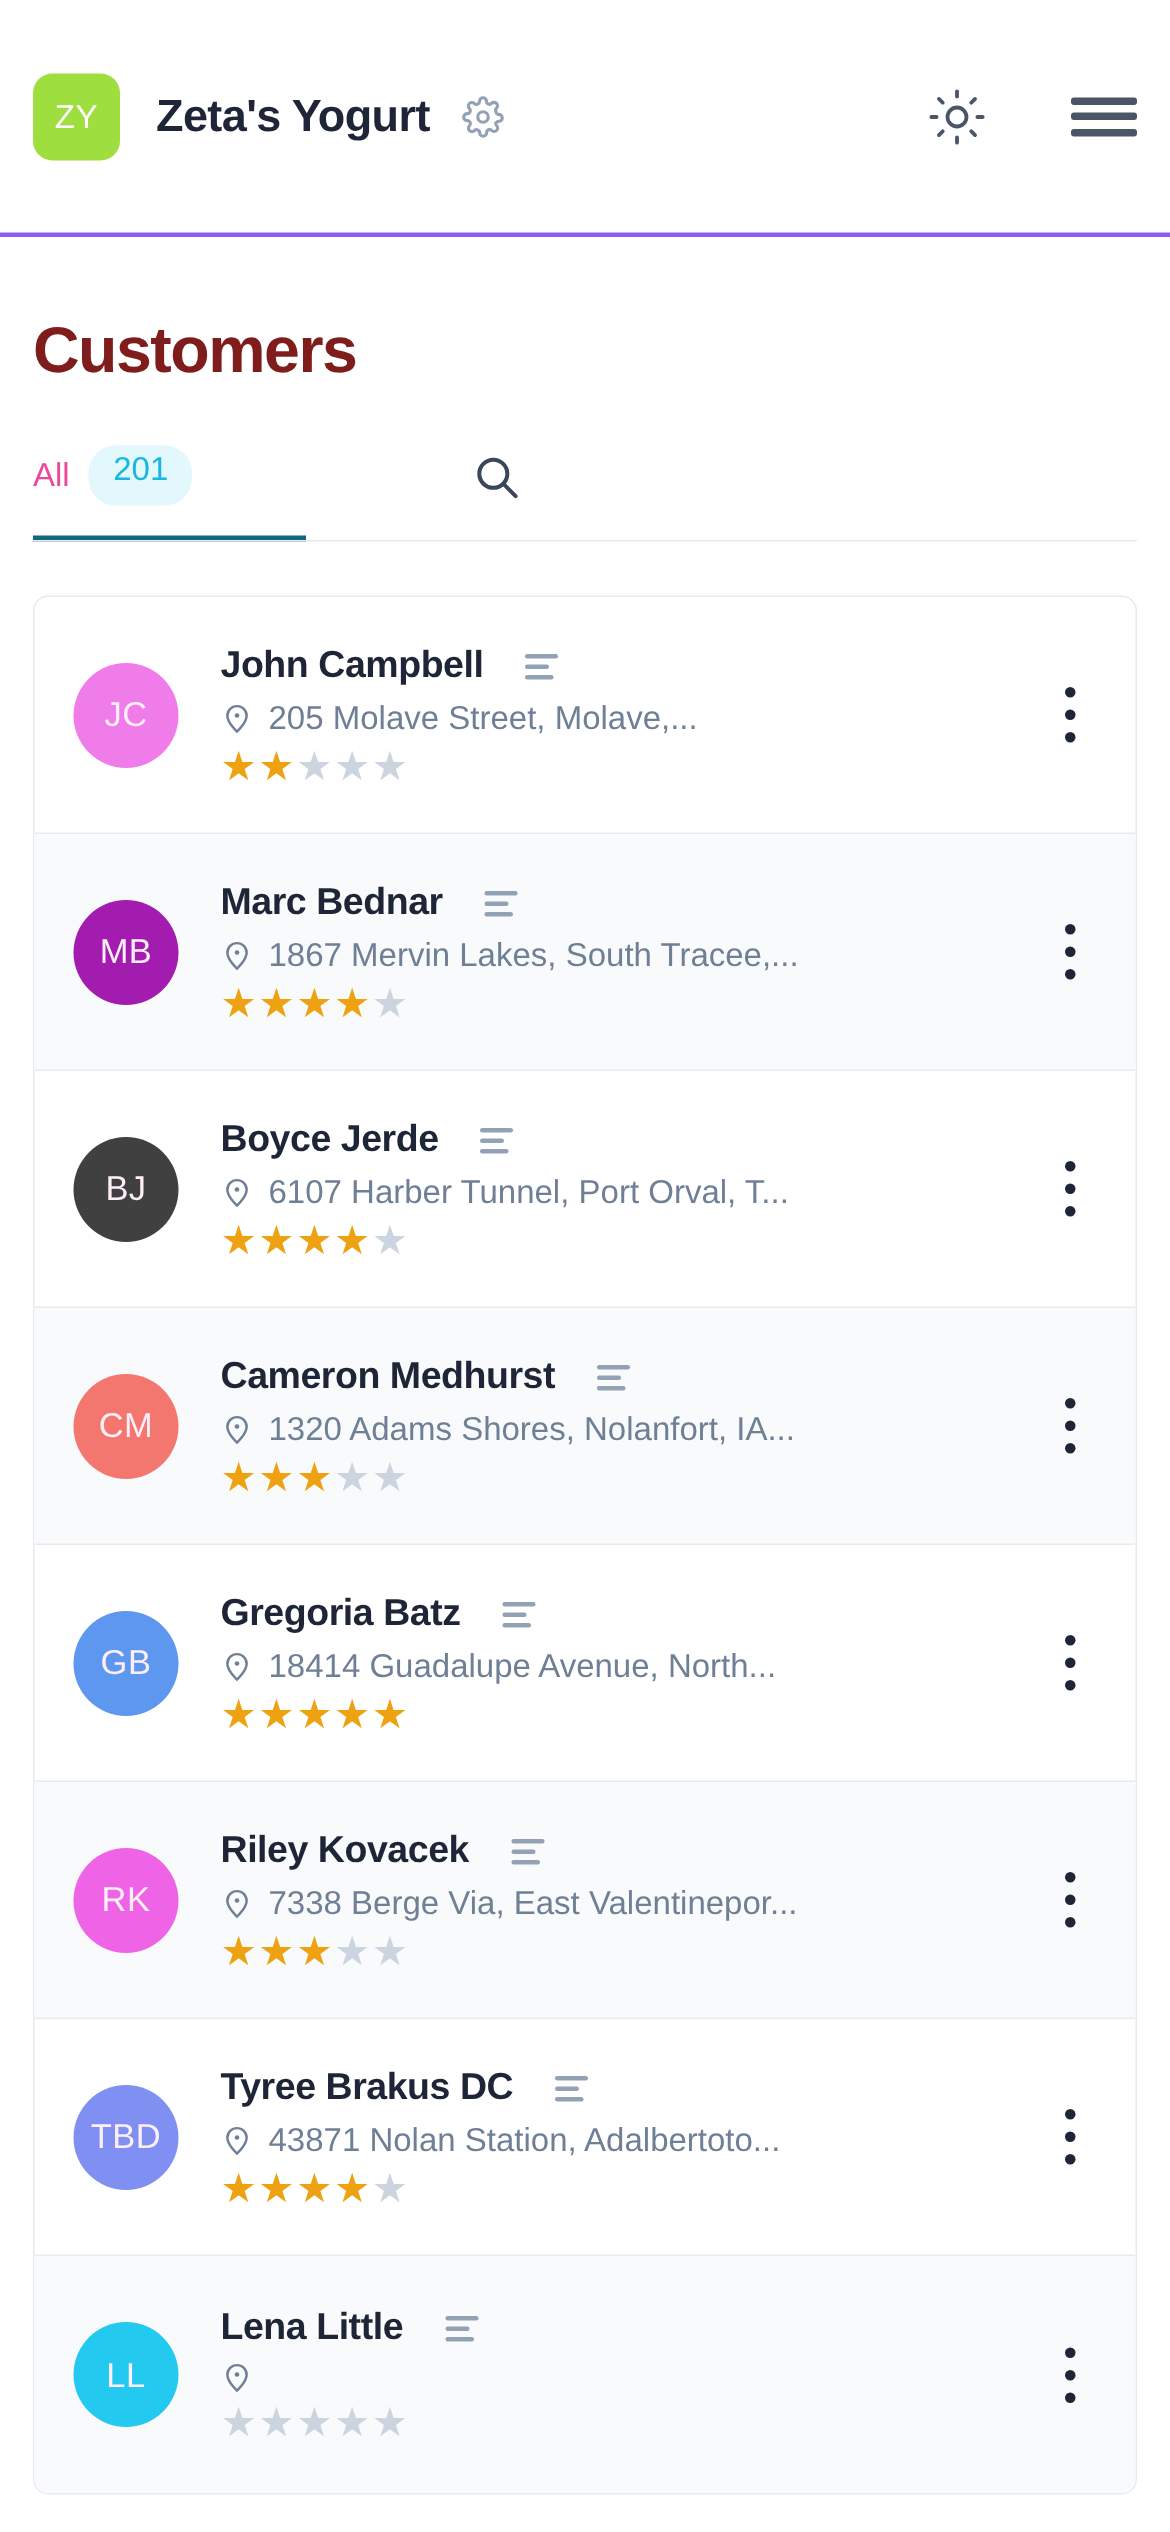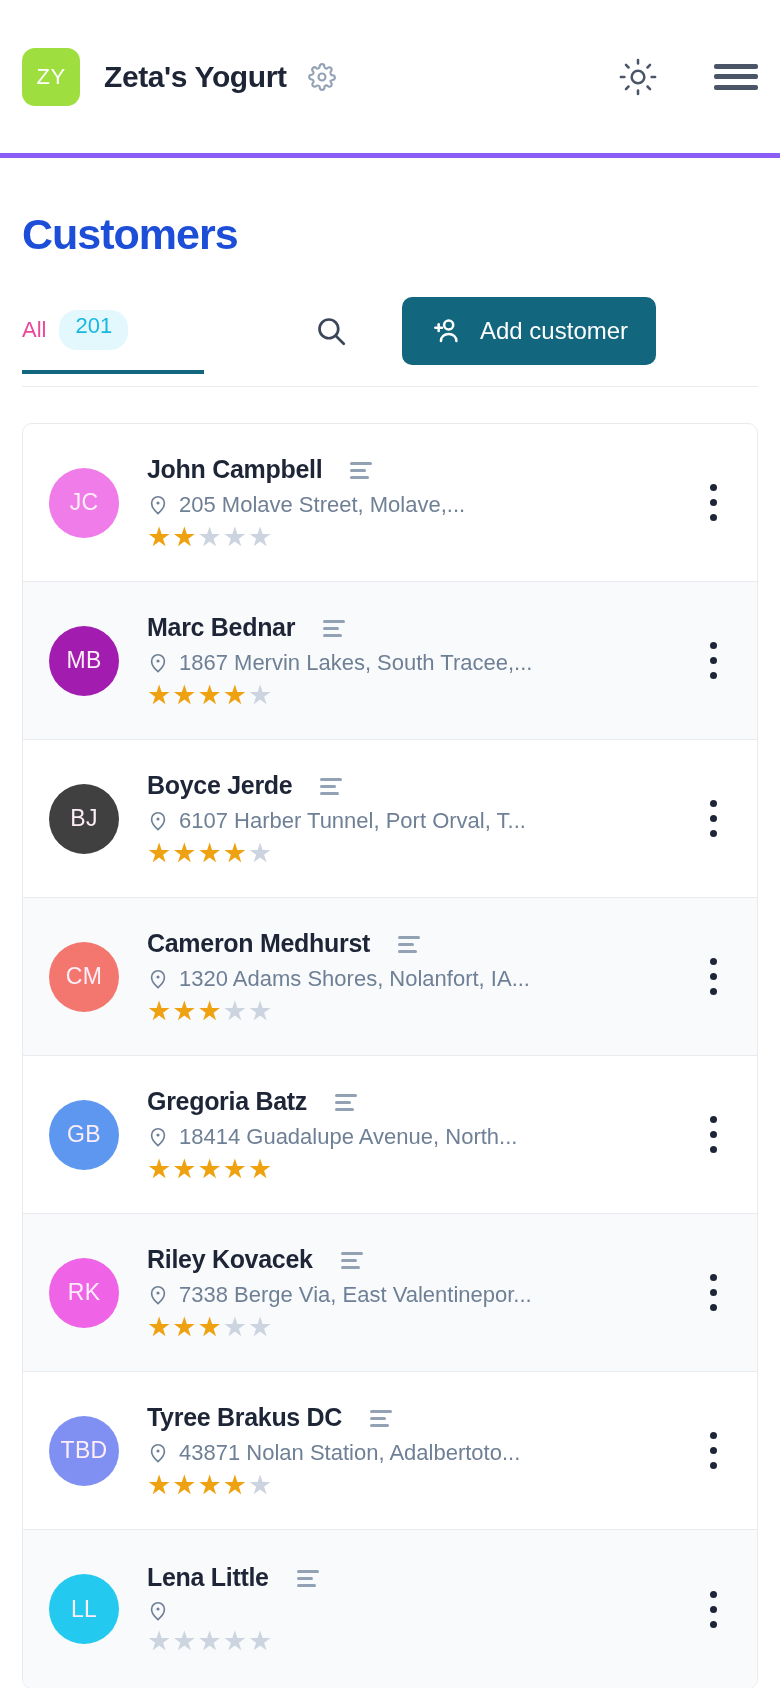--- a/index.html
+++ b/index.html
@@ -7,21 +7,21 @@
     width: 780px;
     height: 1688px;
     background: #ffffff;
     font-family: "Liberation Sans", sans-serif;
     overflow: hidden;
   }
 
   
   .topbar {
     height: 158px;
-    border-bottom: 5px solid #8b5cf6;
+    border-bottom: 3px solid #8b5cf6;
     display: flex;
     align-items: center;
     padding: 0 22px 0 22px;
   }
   .logo {
     width: 58px; height: 58px;
     border-radius: 13px;
     background: #9ede3f;
     display: flex; align-items: center; justify-content: center;
     flex: 0 0 auto;
@@ -61,21 +61,21 @@
     height: 5px;
     background: #4a5568;
     border-radius: 2px;
   }
 
   
   .page-title {
     margin: 52px 0 0 22px;
     font-size: 43px;
     font-weight: bold;
-    color: #1d4ed8;
+    color: #7f1d1d;
     letter-spacing: -1px;
   }
 
   
   .toolbar {
     margin-top: 38px;
     padding: 0 22px;
     display: flex;
     align-items: center;
     position: relative;
@@ -282,29 +282,20 @@
     <div class="tab-underline"></div>
   </div>
 
   <div class="search-btn">
     <svg width="34" height="34" viewBox="0 0 24 24" fill="none" stroke="#3b4659" stroke-width="1.9" stroke-linecap="round">
       <circle cx="10.5" cy="10.5" r="6.6"></circle>
       <line x1="15.5" y1="15.5" x2="21" y2="21"></line>
     </svg>
   </div>
 
-  <button class="add-btn">
-    <svg width="32" height="32" viewBox="0 0 24 24" fill="none" stroke="#ffffff" stroke-width="1.9" stroke-linecap="round" stroke-linejoin="round">
-      <circle cx="14" cy="7.5" r="3.4"></circle>
-      <path d="M8.2 19.5c0-3.2 2.6-5.3 5.8-5.3s5.8 2.1 5.8 5.3"></path>
-      <line x1="4" y1="9.5" x2="9" y2="9.5"></line>
-      <line x1="6.5" y1="7" x2="6.5" y2="12"></line>
-    </svg>
-    <span>Add customer</span>
-  </button>
 
   <div class="toolbar-rule"></div>
 </div>
 
 <div class="list-card" id="customer-list">
     <div class="row">
       <div class="avatar" style="background: rgb(239, 124, 232);">
         <span>JC</span>
       </div>
       <div class="row-body">

